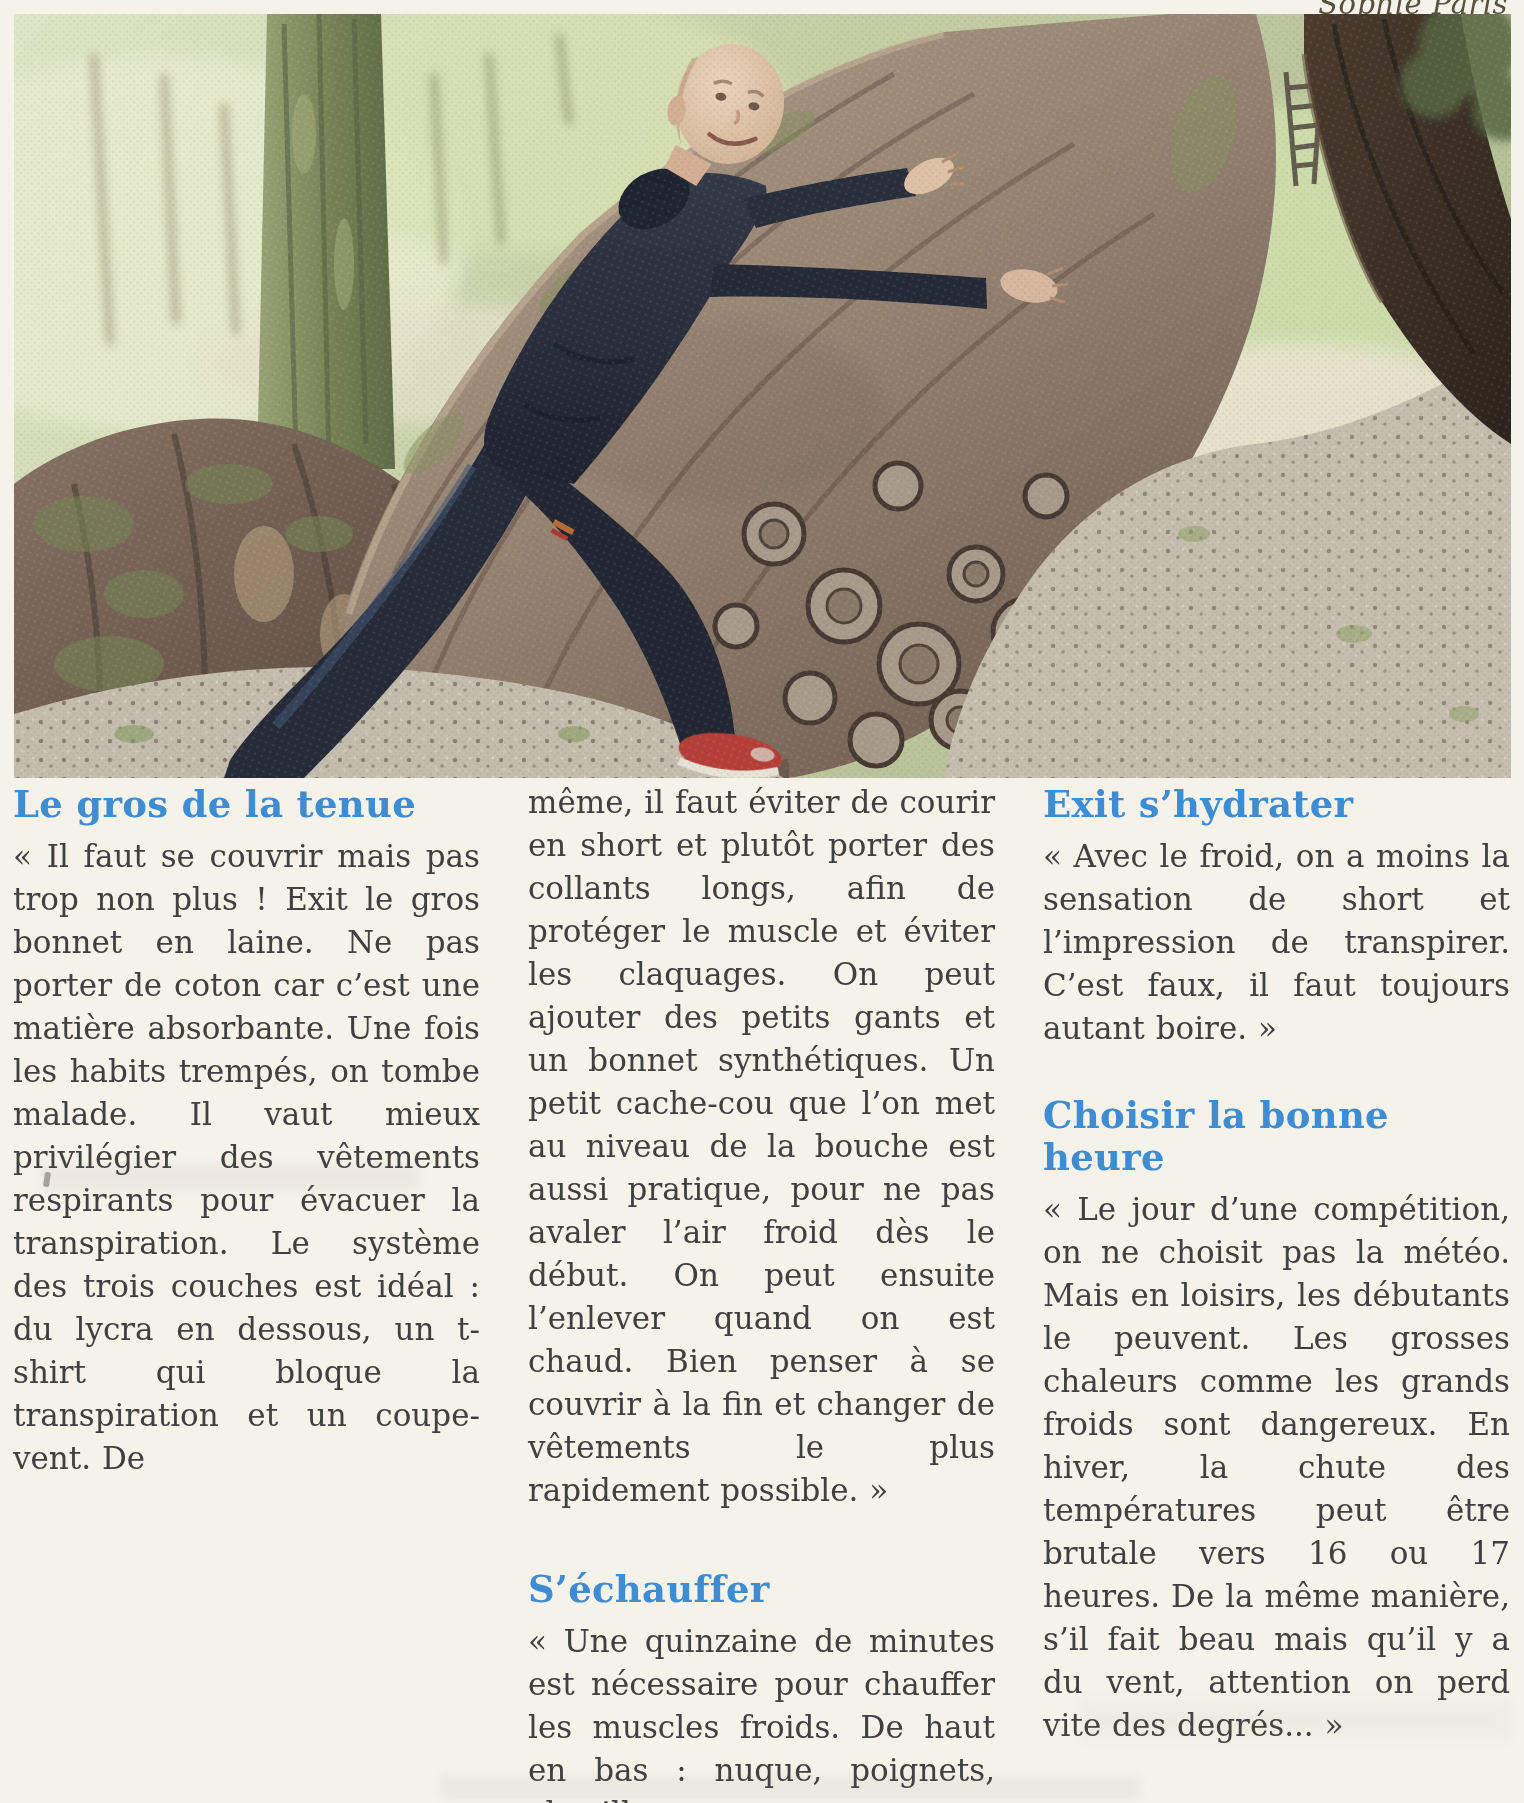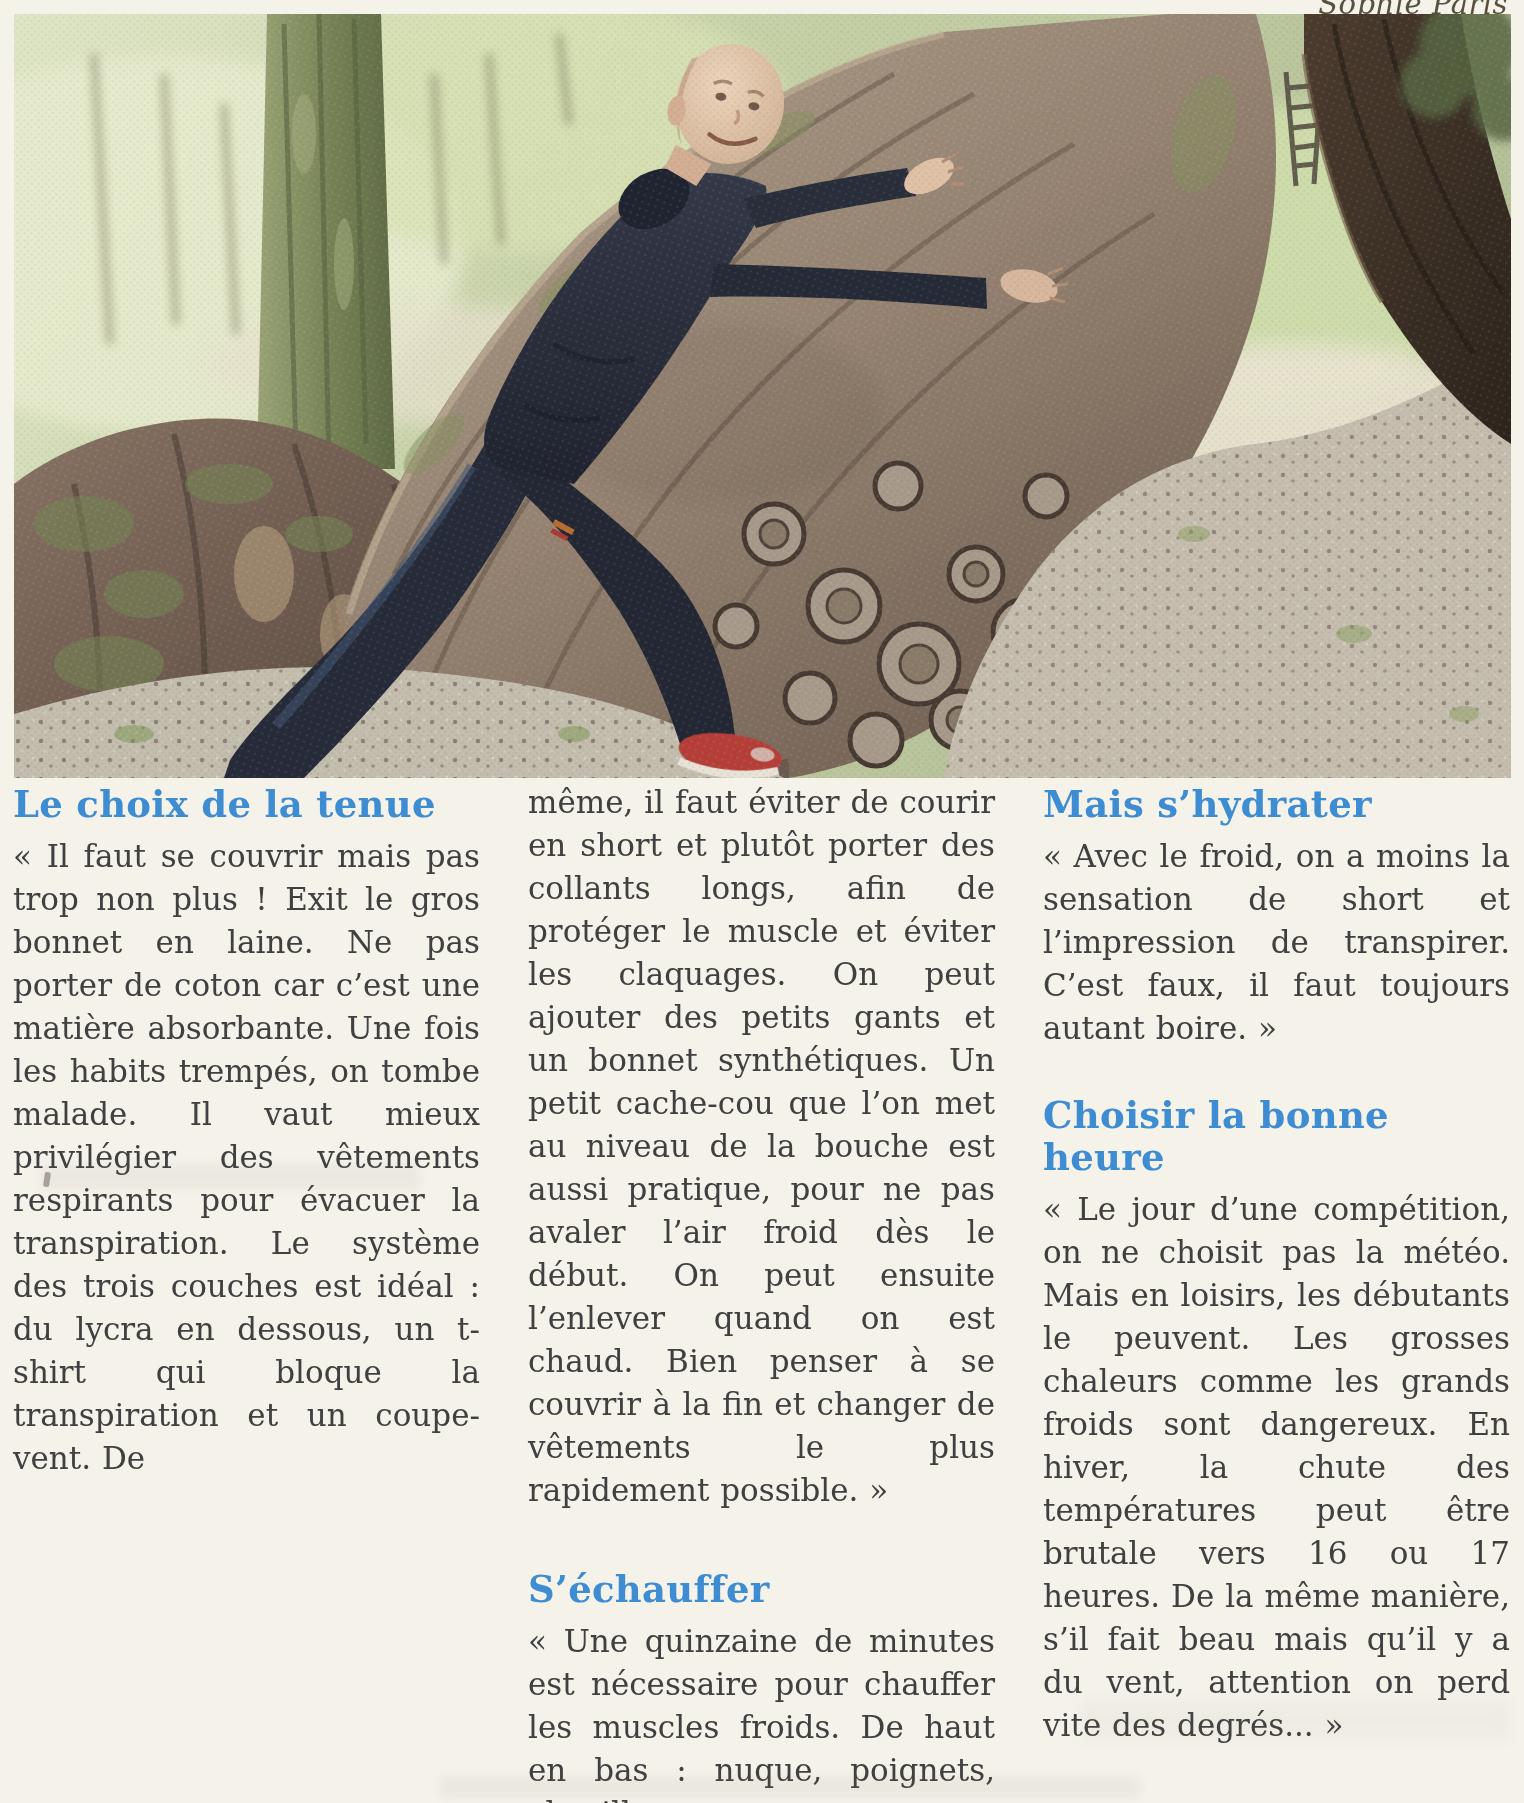--- a/index.html
+++ b/index.html
@@ -303,32 +303,32 @@
     </g>
 
     <rect x="0" y="0" width="1497" height="764" fill="url(#ht1)" opacity=".10"></rect>
     <rect x="0" y="0" width="1497" height="764" fill="url(#ht2)" opacity=".12"></rect>
   </svg>
 </div>
 
 <div class="columns">
 
   <div class="col">
-    <h2>Le choix de la tenue</h2>
+    <h2>Le gros de la tenue</h2>
     <p>« Il faut se couvrir mais pas trop non plus ! Exit le gros bonnet en laine. Ne pas porter de coton car c’est une matière absorbante. Une fois les habits trempés, on tombe malade. Il vaut mieux privilégier des vêtements respirants pour évacuer la transpiration. Le système des trois couches est idéal : du lycra en dessous, un t-shirt qui bloque la transpiration et un coupe-vent. De</p>
   </div>
 
   <div class="col">
     <p>même, il faut éviter de courir en short et plutôt porter des collants longs, afin de protéger le muscle et éviter les claquages. On peut ajouter des petits gants et un bonnet synthétiques. Un petit cache-cou que l’on met au niveau de la bouche est aussi pratique, pour ne pas avaler l’air froid dès le début. On peut ensuite l’enlever quand on est chaud. Bien penser à se couvrir à la fin et changer de vêtements le plus rapidement possible. »</p>
     <h2 class="h-spaced-sm">S’échauffer</h2>
     <p>« Une quinzaine de minutes est nécessaire pour chauffer les muscles froids. De haut en bas : nuque, poignets, chevilles... »</p>
   </div>
 
   <div class="col">
-    <h2>Mais s’hydrater</h2>
+    <h2>Exit s’hydrater</h2>
     <p>« Avec le froid, on a moins la sensation de short et l’impression de transpirer. C’est faux, il faut toujours autant boire. »</p>
     <h2 class="h-spaced">Choisir la bonne heure</h2>
     <p>« Le jour d’une compétition, on ne choisit pas la météo. Mais en loisirs, les débutants le peuvent. Les grosses chaleurs comme les grands froids sont dangereux. En hiver, la chute des températures peut être brutale vers 16 ou 17 heures. De la même manière, s’il fait beau mais qu’il y a du vent, attention on perd vite des degrés... »</p>
   </div>
 
 </div>
 
 <div class="artifact ghost-line"></div>
 <div class="artifact tick"></div>
 <div class="artifact smudge-a"></div>

